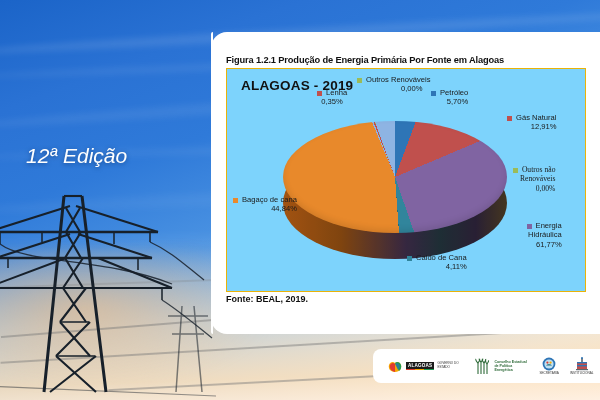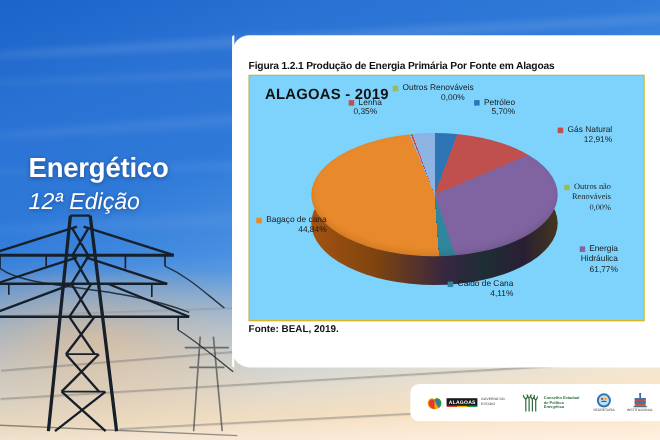--- a/index.html
+++ b/index.html
@@ -188,21 +188,20 @@
     <path d="M164 54 C 186 64, 200 78, 218 92" stroke-width="1.3" opacity=".85"></path>
     <path d="M176 112 C 192 122, 206 134, 226 150" stroke-width="1.3" opacity=".8"></path>
 
     <path d="M196 118 L190 204 M208 118 L216 204 M182 128 L222 128 M186 146 L218 146" stroke-width="1.5" opacity=".55"></path>
 
     <path d="M0 198 L230 208" stroke-width="1.2" opacity=".45"></path>
   </svg>
 </div>
 
 <div id="title-block">
-  <div class="t">Energético</div>
   <div class="sub">12ª Edição</div>
 </div>
 
 <div id="panel">
 
   <div id="fig-caption">Figura 1.2.1 Produção de Energia Primária Por Fonte  em Alagoas</div>
 
   <div id="chart-frame">
 
     <div id="chart-title">ALAGOAS - 2019</div>

